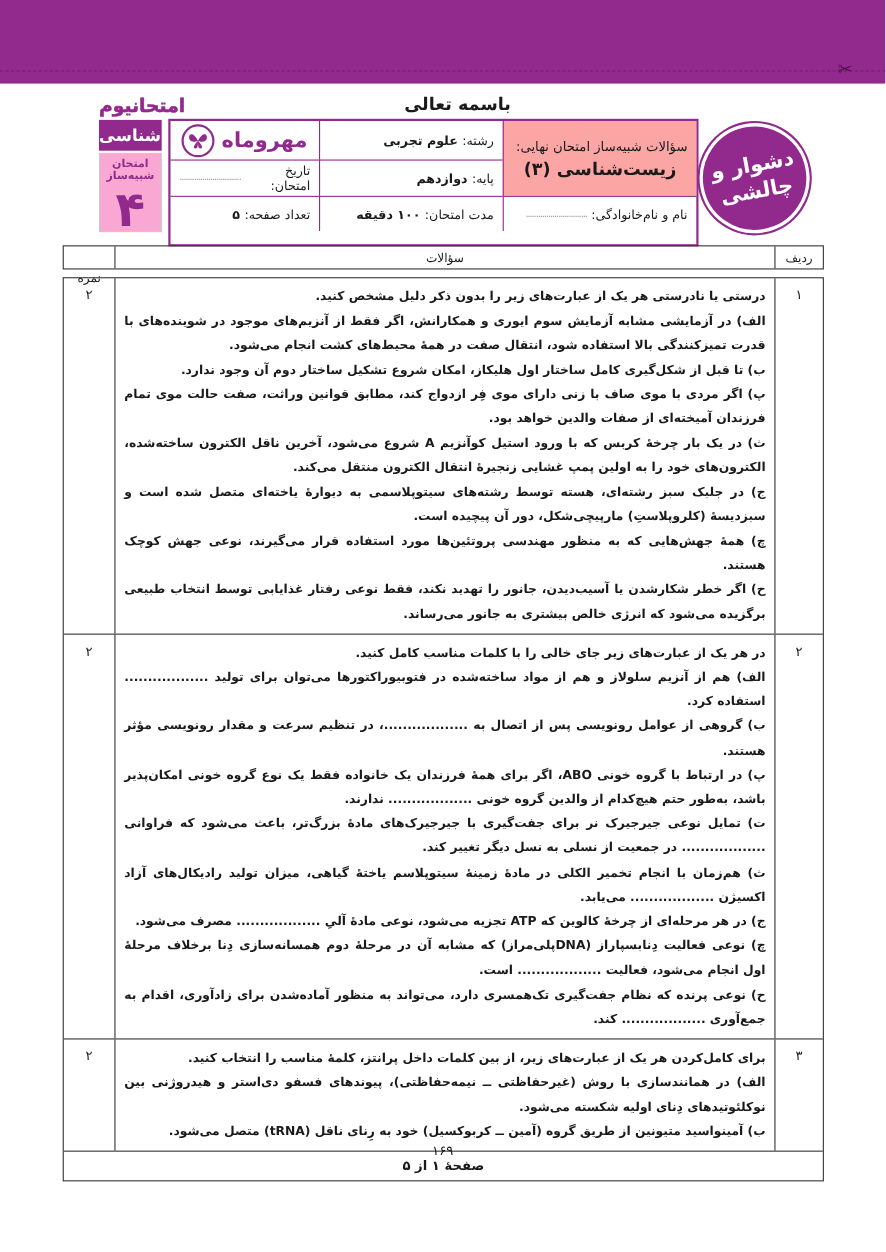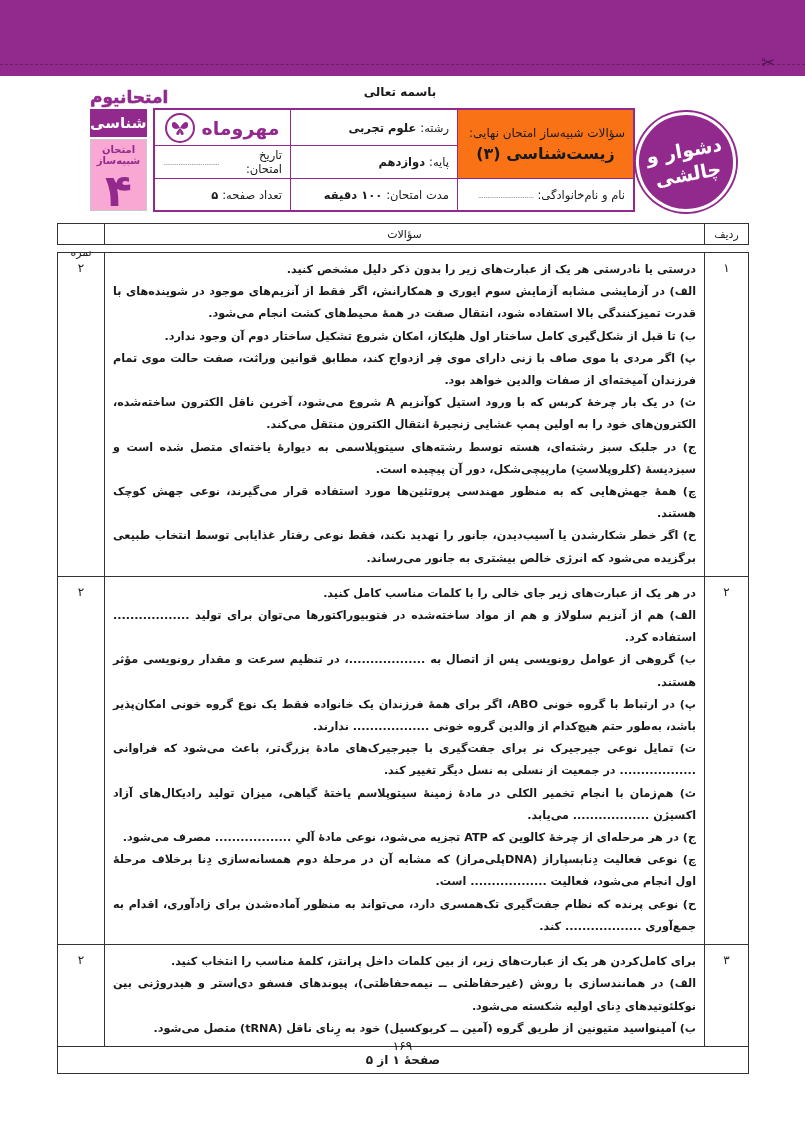--- a/index.html
+++ b/index.html
@@ -4,39 +4,39 @@
 <style>
   * { box-sizing: border-box; margin: 0; padding: 0; }
   html, body { width: 805px; height: 1138px; background: #ffffff; }
   body { font-family: "DejaVu Sans", "Liberation Sans", sans-serif; color: #1a1a1a; position: relative; overflow: hidden; }
 
   .top-band { position: absolute; left: 0; top: 0; width: 805px; height: 76px; background: #922a8d; }
   .cut-line { position: absolute; left: 0; top: 64px; width: 805px; border-top: 1.5px dashed #6a1e66; }
   .scissors { position: absolute; right: 30px; top: 55px; font-size: 16px; color: #4a1247; line-height: 16px; }
 
   
-  .bismillah { position: absolute; left: 340px; top: 85px; width: 120px; text-align: center; font-size: 12px; font-weight: bold; }
+  .bismillah { position: absolute; left: 356px; top: 85px; width: 120px; text-align: center; font-size: 16px; font-weight: bold; }
 
   .brand-stack { position: absolute; left: 57px; top: 85px; width: 90px; padding-left: 33px; }
   .brand-title { height: 24px; color: #922a8d; font-weight: bold; font-size: 17px; text-align: center; line-height: 24px; letter-spacing: -0.5px; -webkit-text-stroke: 0.5px #922a8d; }
   .brand-subject { height: 28px; background: #922a8d; color: #fff; font-weight: bold; font-size: 15px; text-align: center; line-height: 28px; }
   .brand-sim { height: 72px; margin-top: 2px; background: #f9a8d4; border: 1px solid #c9c9c9; text-align: center; }
   .brand-sim .lbl { font-size: 10px; color: #922a8d; font-weight: bold; padding-top: 4px; }
   .brand-sim .num { font-size: 44px; color: #922a8d; font-weight: bold; line-height: 50px; }
 
-  .info-grid { position: absolute; left: 153px; top: 108px; width: 482px; height: 104px; border: 2px solid #922a8d; display: grid;
+  .info-grid { position: absolute; left: 153px; top: 108px; width: 482px; height: 116px; border: 2px solid #922a8d; display: grid;
     grid-template-columns: 135px 167px 176px; grid-template-rows: 35px 33px 32px; }
   .info-grid > div { border-left: 1.5px solid #922a8d; border-top: 1.5px solid #922a8d; display: flex; align-items: center; font-size: 11.5px; direction: rtl; padding: 0 8px; }
   .cell-logo { grid-column: 1; grid-row: 1; border-top: none !important; border-left: none !important; justify-content: center; gap: 6px; }
   .cell-date { grid-column: 1; grid-row: 2; border-left: none !important; }
   .cell-pages { grid-column: 1; grid-row: 3; border-left: none !important; }
   .cell-field { grid-column: 2; grid-row: 1; border-top: none !important; }
   .cell-grade { grid-column: 2; grid-row: 2; }
   .cell-duration { grid-column: 2; grid-row: 3; }
-  .cell-title { grid-column: 3; grid-row: 1 / span 2; border-top: none !important; background: #f97316; flex-direction: column; justify-content: center; align-items: flex-start !important; }
+  .cell-title { grid-column: 3; grid-row: 1 / span 2; border-top: none !important; background: #fca5a5; flex-direction: column; justify-content: center; align-items: flex-start !important; }
   .cell-name { grid-column: 3; grid-row: 3; }
   .cell-title .t1 { font-size: 12px; }
   .cell-title .t2 { font-size: 16px; font-weight: bold; margin-top: 4px; align-self: center; }
   .b { font-weight: bold; margin-right: 4px; text-align: right; }
   .dots { color: #999; margin-right: 4px; letter-spacing: -1px; font-size: 9px; }
   .logo-text { color: #922a8d; font-weight: bold; font-size: 19px; }
   .logo-circle { width: 30px; height: 30px; border-radius: 50%; border: 2px solid #922a8d; display: flex; align-items: center; justify-content: center; }
 
   .badge { position: absolute; left: 636px; top: 112px; width: 100px; height: 100px; border-radius: 50%; background: #922a8d; border: 3px solid #fff; box-shadow: 0 0 0 2px #922a8d;
     color: #fff; font-weight: bold; font-size: 19px; line-height: 24px; text-align: center; display: flex; flex-direction: column; align-items: center; justify-content: center; transform: rotate(-10deg); direction: rtl; }

